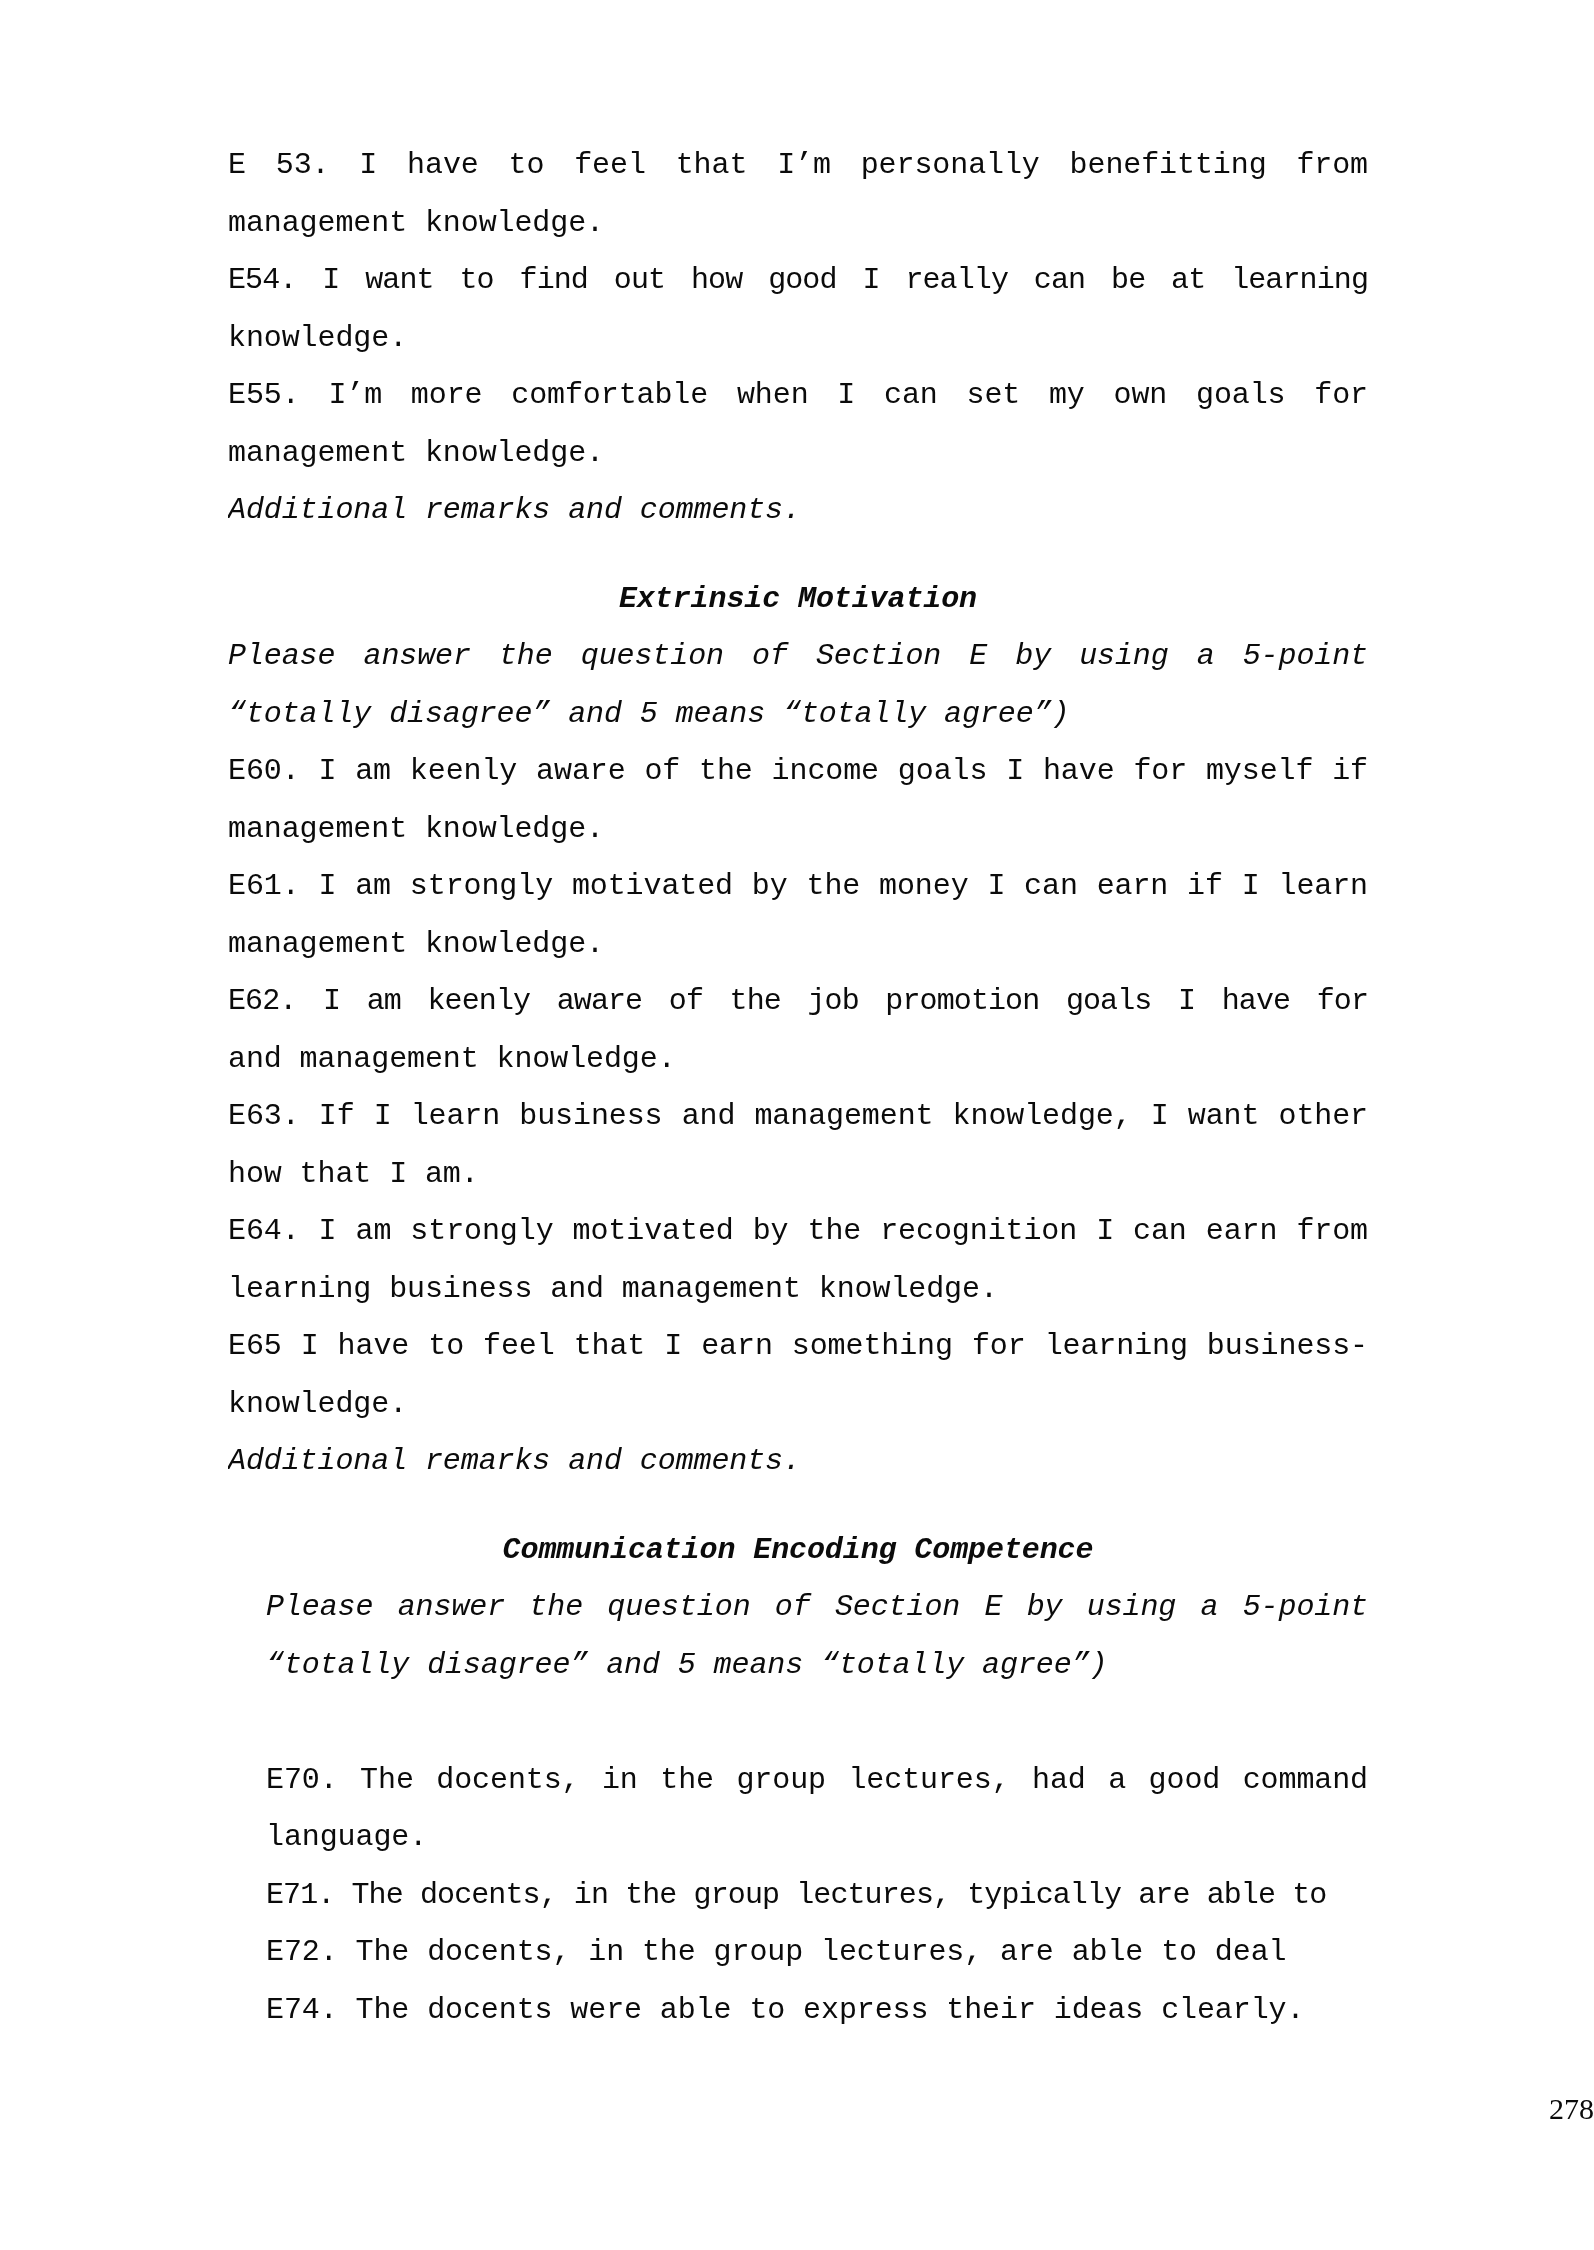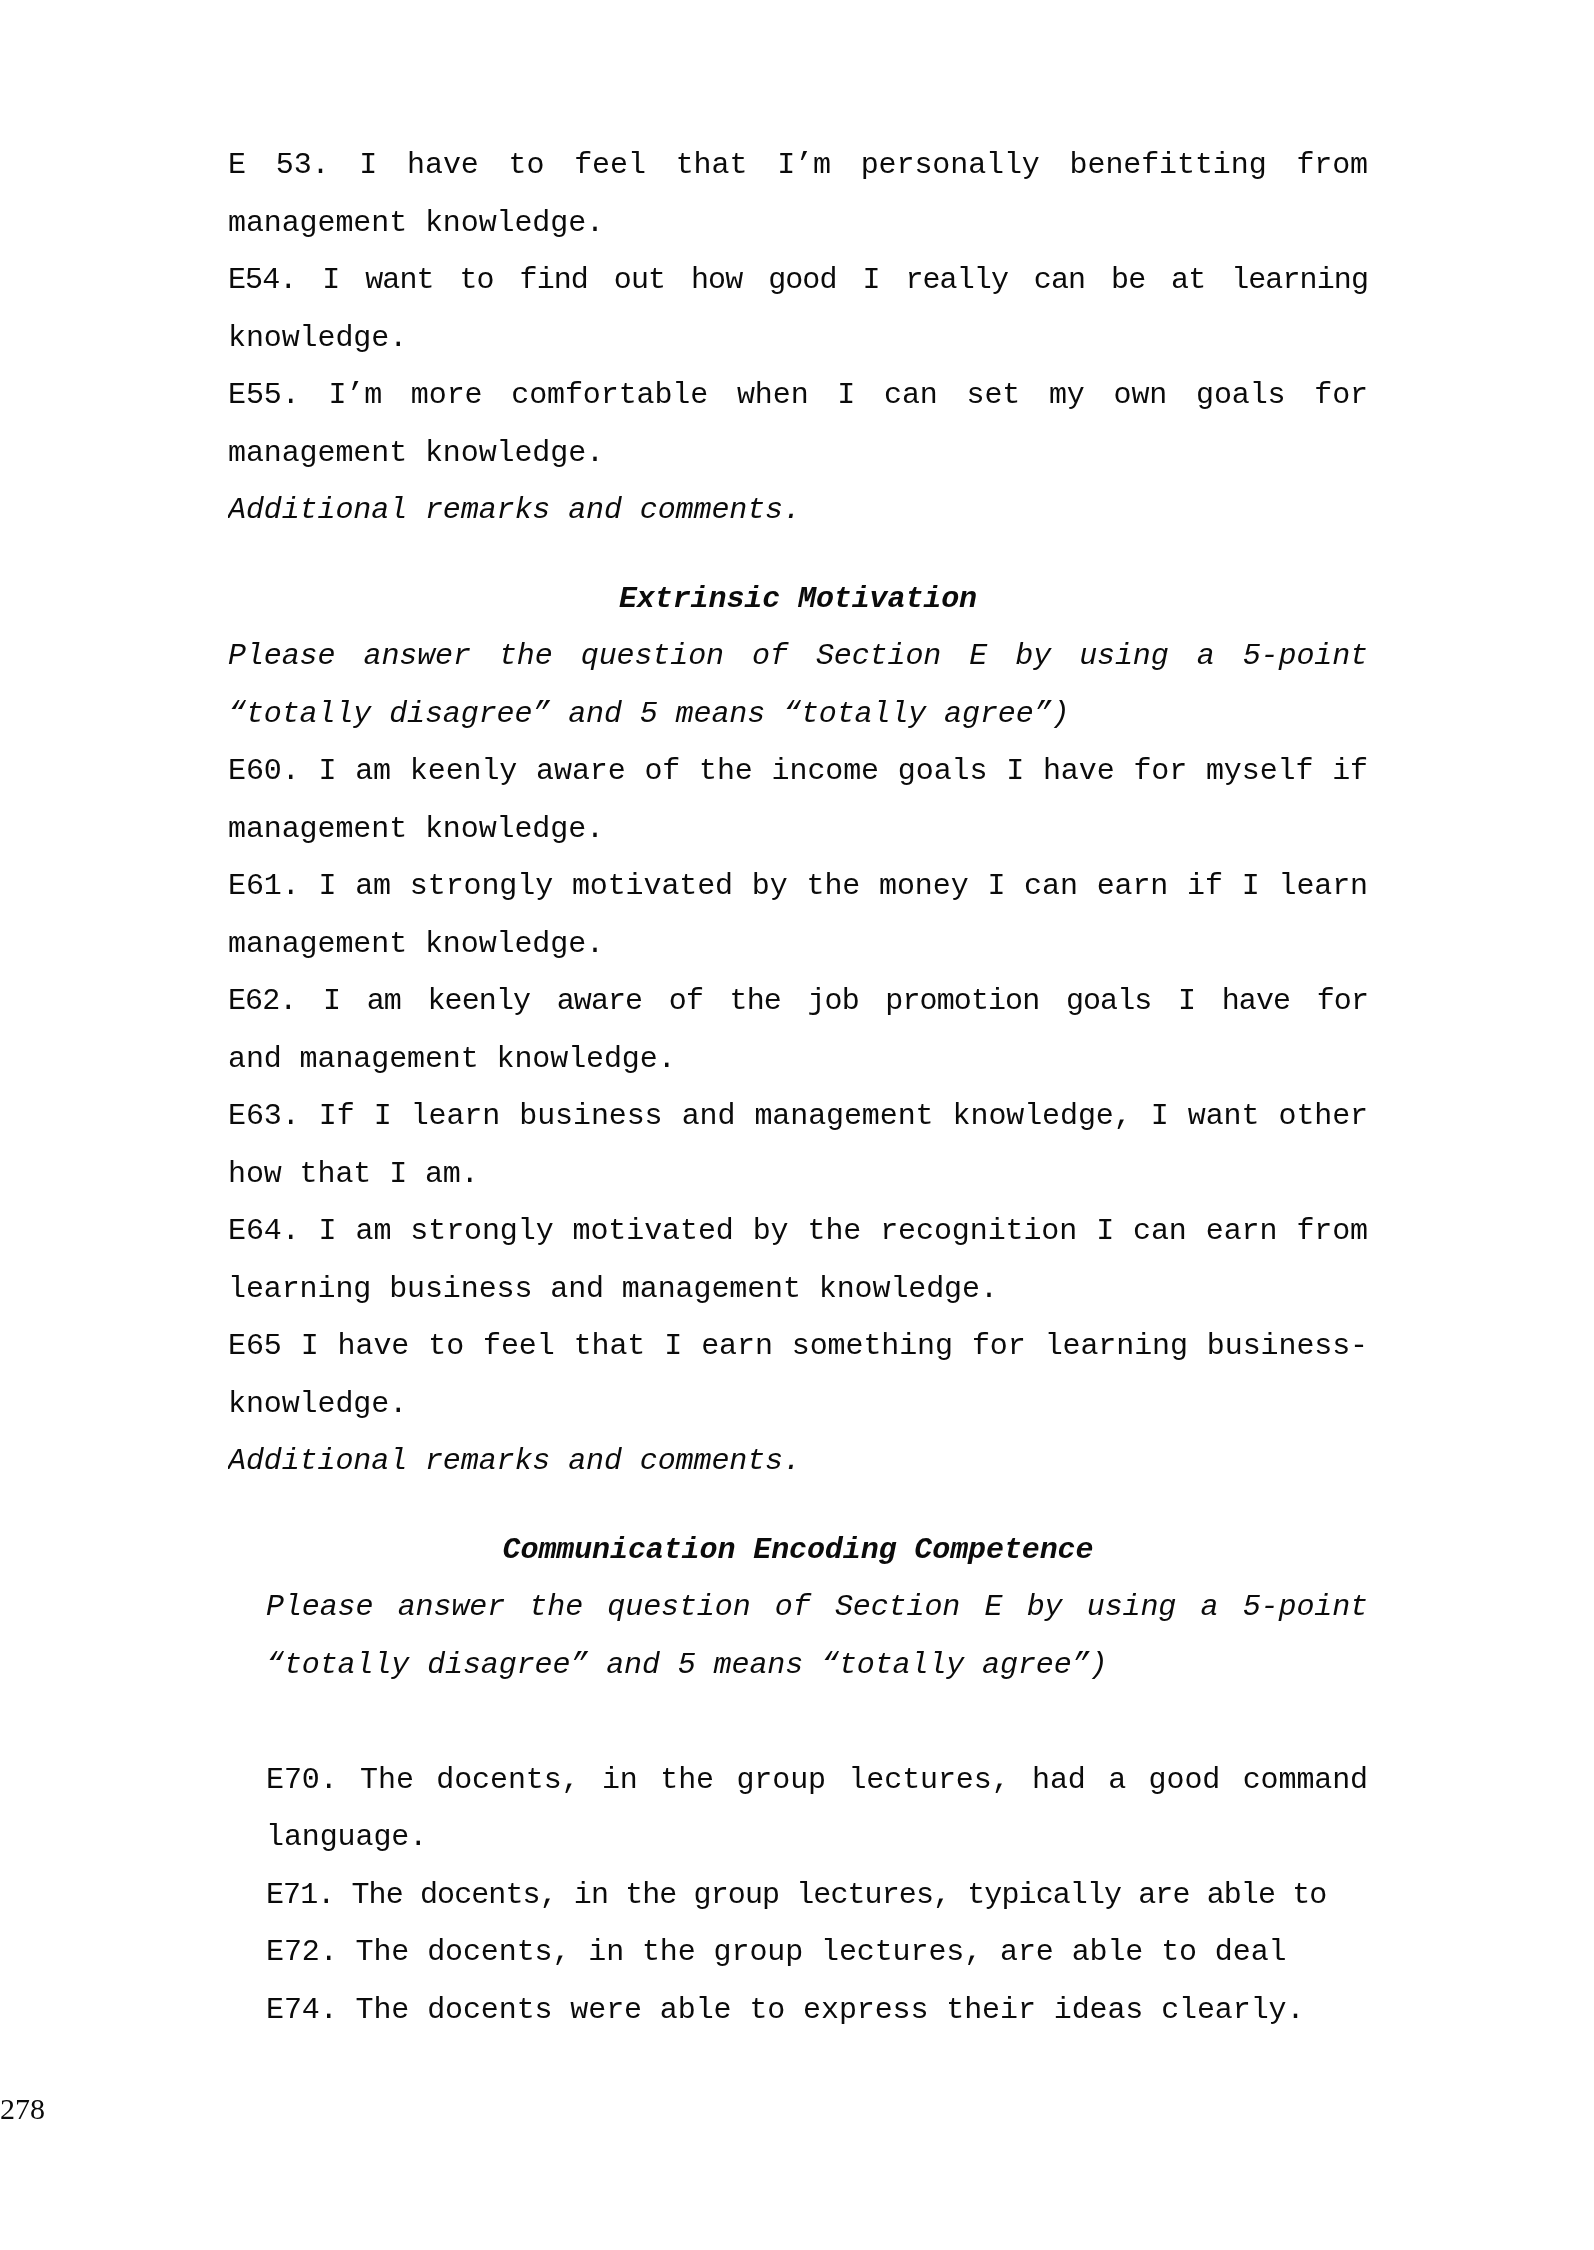--- a/index.html
+++ b/index.html
@@ -30,21 +30,21 @@
   .it { font-style: italic; }
   .bi { font-style: italic; font-weight: bold; text-align: center; }
   .ind { margin-left: 38px; }
   .hgap { margin-top: 31px; }
   .tight { letter-spacing: -0.9px; }
   .footer {
     position: absolute;
     left: 0;
     top: 2080px;
     width: 100%;
-    text-align: left;
+    text-align: right;
     font-size: 30px;
     line-height: 57.5px;
   }
 </style>
 </head>
 <body>
 
 <div class="page">
   <div class="content">
     <div class="ln j">E 53. I have to feel that I’m personally benefitting from learning business-and</div>

